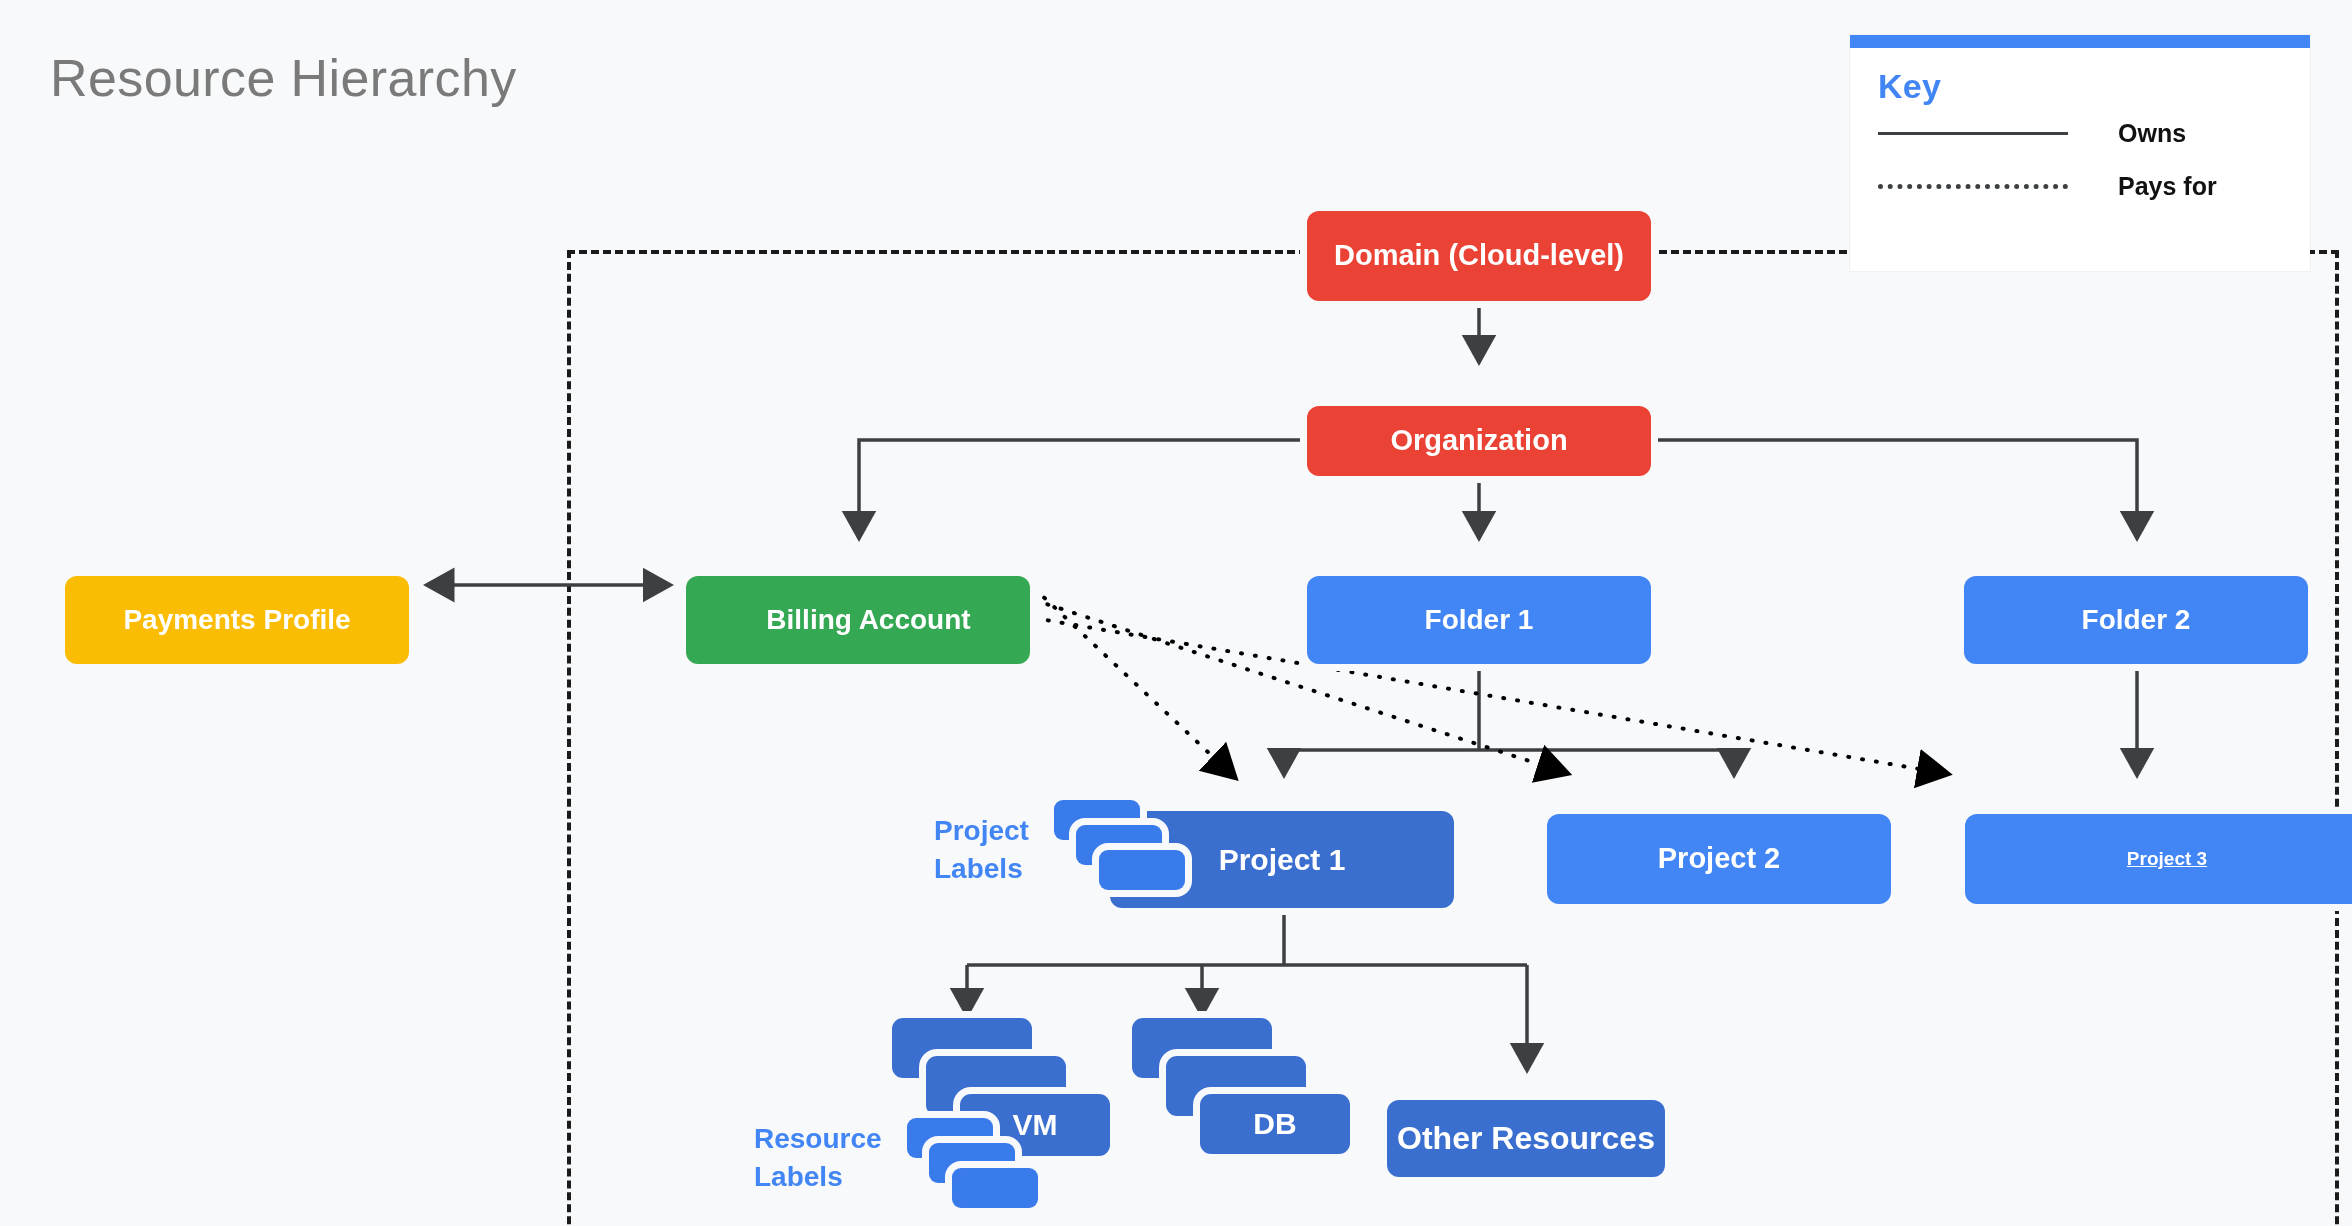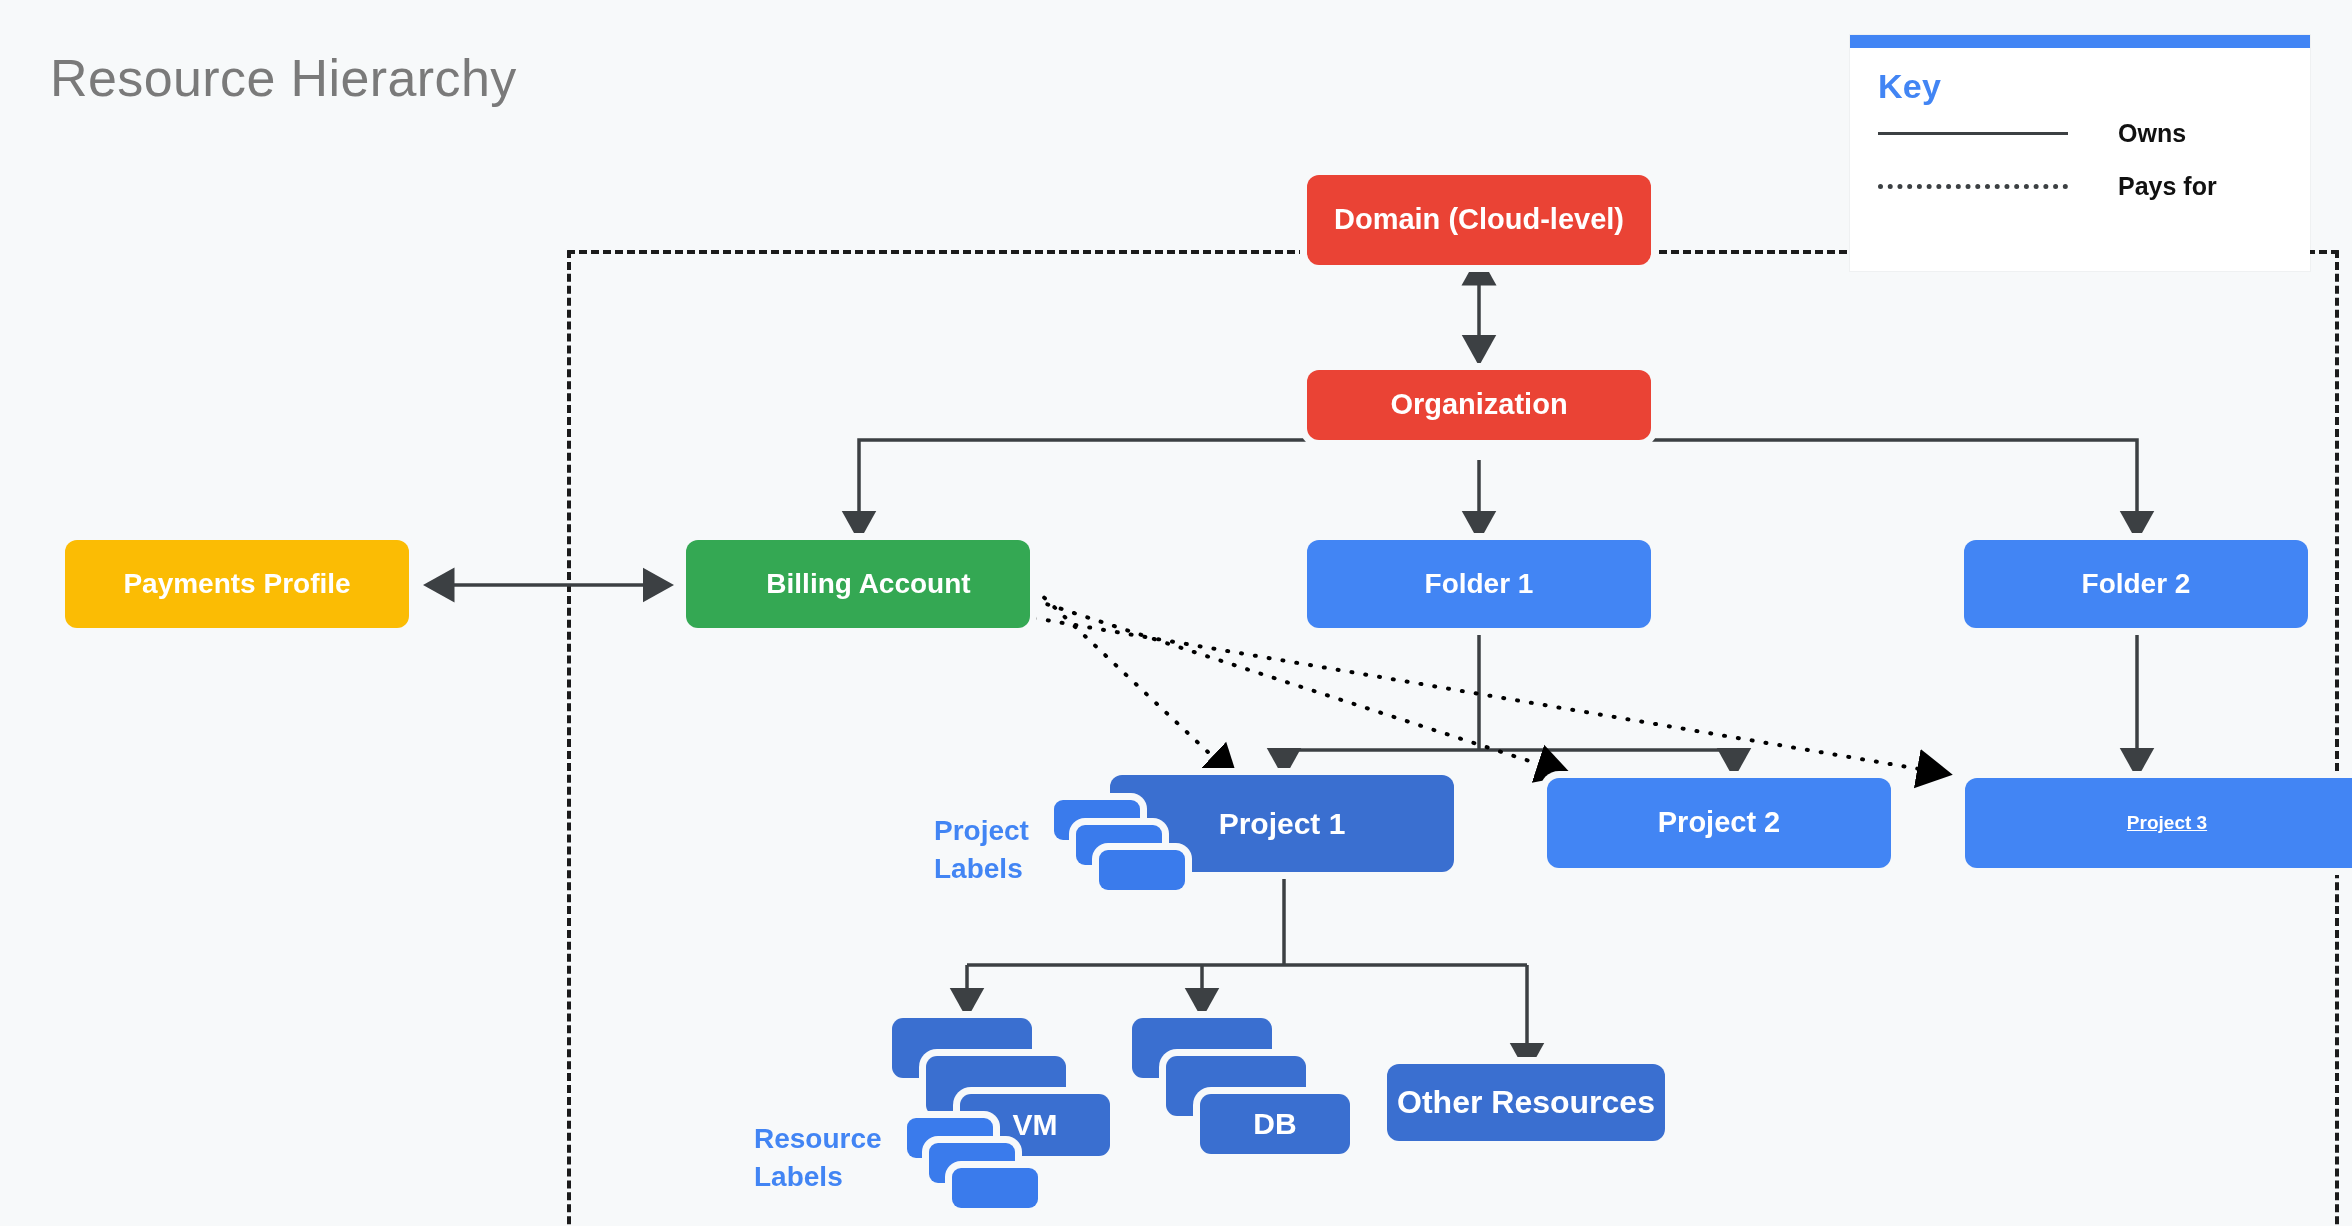--- a/index.html
+++ b/index.html
@@ -15,21 +15,21 @@
   .title{
     position:absolute;left:38px;top:48px;
     font-size:52px;color:#7a7a7a;letter-spacing:.4px;
     font-weight:400;white-space:nowrap;
   }
 
   
   .node{
     position:absolute;display:flex;align-items:center;justify-content:center;
     border-radius:12px;color:#fff;font-weight:bold;text-align:center;
-    line-height:1.1;box-sizing:border-box;
+    line-height:1.1;box-sizing:border-box;margin-top:36px;
   }
   .node.red   {background:#ea4335;}
   .node.green {background:#34a853;}
   .node.amber {background:#fbbc04;}
   .node.blue  {background:#4285f4;}
   .node.dblue {background:#3a6fd0;}
   .halo{box-shadow:0 0 0 7px #f7f9fa;}
 
   
   .cloudbox{

